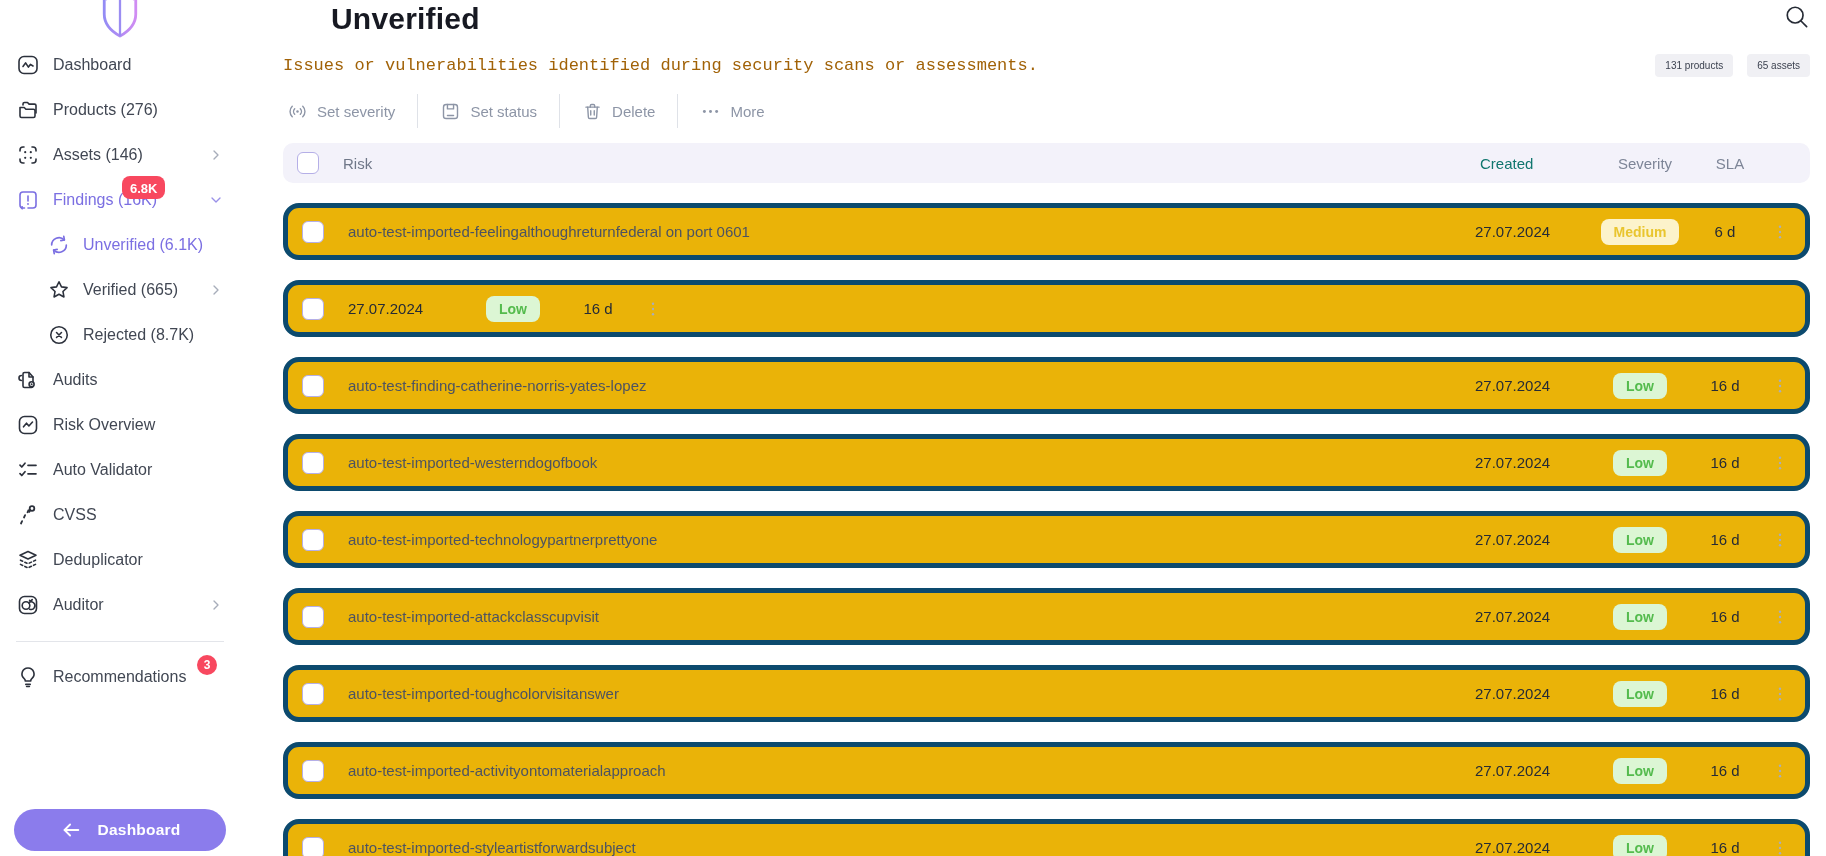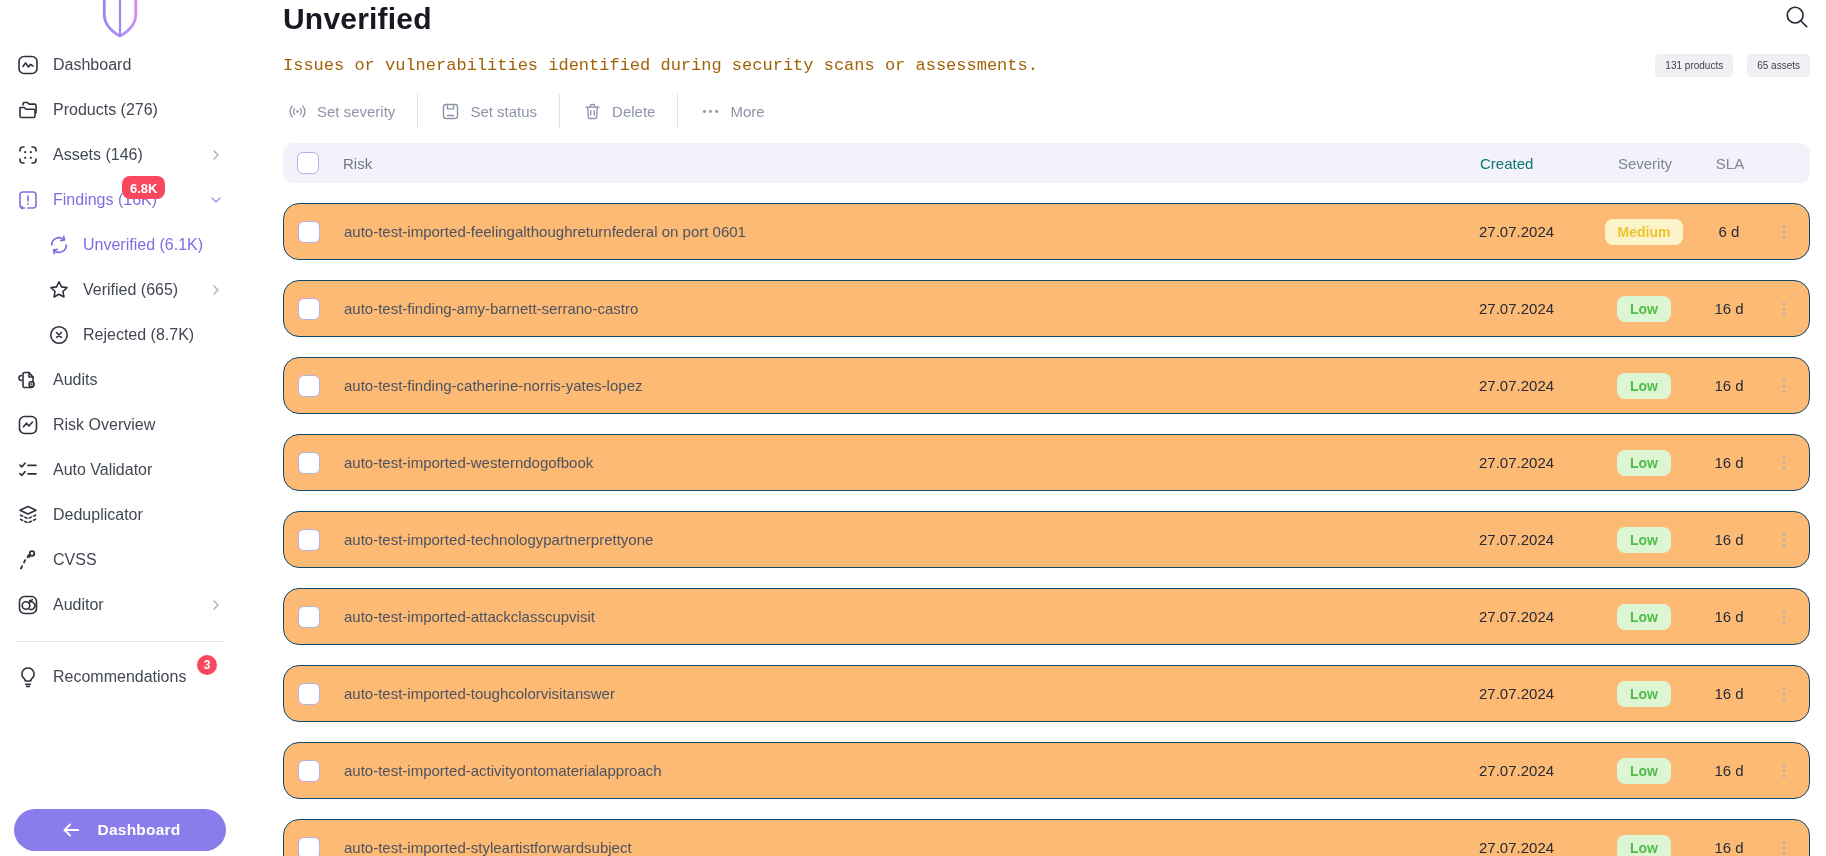--- a/index.html
+++ b/index.html
@@ -31,42 +31,42 @@
     height:20px;border-radius:50%;font-size:12px;font-weight:bold;display:flex;
     align-items:center;justify-content:center;line-height:1;}
   .side-divider{height:1px;background:#e3e5ea;margin:14px 16px 12px;}
   .back-btn{position:absolute;left:14px;top:809px;width:212px;height:42px;border:none;
     border-radius:21px;background:#8b7cec;color:#fff;font-size:15.5px;font-weight:bold;
     display:flex;align-items:center;justify-content:center;gap:16px;
     font-family:inherit;cursor:pointer;letter-spacing:.2px;}
 
   
   .main{flex:1;min-width:0;padding:0 16px 0 43px;position:relative;}
-  .main-header{display:flex;justify-content:space-between;align-items:flex-start;}
+  .main-header{display:flex;justify-content:space-between;align-items:flex-start;margin-left:48px;}
   .page-title{margin:0;font-size:30px;line-height:38px;font-weight:700;color:#171922;
     letter-spacing:.2px;}
   .search-btn{background:none;border:none;padding:0;margin-top:3px;cursor:pointer;
     color:#262b35;display:flex;}
   .sub-header{display:flex;justify-content:space-between;align-items:center;margin-top:16px;}
   .desc{margin:0;font-size:17px;color:#a16207;font-family:Liberation Mono, monospace;}
   .info-badges{display:flex;gap:14px;}
   .info-badge{background:#f0f0f4;border-radius:4px;padding:6px 10px;font-size:10px;
     color:#3c4250;white-space:nowrap;}
 
   .toolbar{display:flex;align-items:center;margin-top:16px;height:36px;color:#8d95a6;
     font-size:15px;}
   .tool-btn{display:flex;align-items:center;gap:9px;cursor:pointer;background:none;
     border:none;color:#8d95a6;font-size:15px;font-family:inherit;padding:0 4px;}
   .tool-btn .icn{display:flex;}
   .tool-sep{width:1px;height:34px;background:#dfe2e8;margin:0 18px;}
 
   .table{margin-top:14px;}
   .thead{height:40px;background:#f3f2fa;border-radius:10px;display:flex;align-items:center;
     padding-left:14px;color:#757d8f;font-size:15px;margin-bottom:20px;box-sizing:border-box;}
-  .row{height:57px;background:#fdba74;border:1px solid #0c4a6e;border-radius:16px;display:flex;
+  .row{height:57px;background:#eab308;border:5px solid #0c4a6e;border-radius:16px;display:flex;
     align-items:center;padding-left:14px;margin-bottom:20px;box-sizing:border-box;}
   .checkbox{width:22px;height:22px;border:1.5px solid #b5afe7;border-radius:6px;
     background:#fff;margin-right:24px;flex:0 0 auto;cursor:pointer;box-sizing:border-box;}
   .col-name{flex:1;min-width:0;font-size:15px;color:#6f7788;white-space:nowrap;
     overflow:hidden;text-overflow:ellipsis;}
   .row .col-name{color:#4d5361;}
   .col-created{width:110px;flex:0 0 110px;font-size:15px;color:#0f766e;}
   .row .col-created{color:#262b35;}
   .col-sev{width:110px;flex:0 0 110px;display:flex;justify-content:center;font-size:15px;
     color:#7d8597;}
@@ -226,38 +226,38 @@
               <line x1="12" y1="7.3" x2="20" y2="7.3"></line>
               <polyline points="4 15.7 5.8 17.5 9 13.7"></polyline>
               <line x1="12" y1="15.8" x2="20" y2="15.8"></line>
             </svg>
         </span>
         <span>Auto Validator</span>
       </div>
 
       <div class="nav-item">
         <span class="icn">
-          <svg width="24" height="24" viewBox="0 0 24 24" fill="none" stroke="currentColor" stroke-width="1.6" stroke-linecap="round" stroke-linejoin="round">
-              <path d="M12 3.5l8 3.7-8 3.7-8-3.7z"></path>
-              <path d="M4.5 12.2l7.5 3.5 7.5-3.5" stroke-dasharray="2.4 2.4"></path>
-              <path d="M4.5 16.4l7.5 3.5 7.5-3.5" stroke-dasharray="2.4 2.4"></path>
-            </svg>
-        </span>
-        <span>Deduplicator</span>
-      </div>
-
-      <div class="nav-item">
-        <span class="icn">
           <svg width="24" height="24" viewBox="0 0 24 24" fill="none" stroke="currentColor" stroke-width="1.8" stroke-linecap="round" stroke-linejoin="round">
               <path d="M5 20.5l1.4-3M8 14.5l1.3-2.8M11.5 9.3l.9-2" stroke-dasharray="2.6 2.6"></path>
               <circle cx="16" cy="5.5" r="2.3"></circle>
               <path d="M14.2 7.3l-1 1.6"></path>
             </svg>
         </span>
         <span>CVSS</span>
+      </div>
+
+      <div class="nav-item">
+        <span class="icn">
+          <svg width="24" height="24" viewBox="0 0 24 24" fill="none" stroke="currentColor" stroke-width="1.6" stroke-linecap="round" stroke-linejoin="round">
+              <path d="M12 3.5l8 3.7-8 3.7-8-3.7z"></path>
+              <path d="M4.5 12.2l7.5 3.5 7.5-3.5" stroke-dasharray="2.4 2.4"></path>
+              <path d="M4.5 16.4l7.5 3.5 7.5-3.5" stroke-dasharray="2.4 2.4"></path>
+            </svg>
+        </span>
+        <span>Deduplicator</span>
       </div>
 
       <div class="nav-item">
         <span class="icn">
           <svg width="24" height="24" viewBox="0 0 24 24" fill="none" stroke="currentColor" stroke-width="1.6" stroke-linecap="round" stroke-linejoin="round">
               <rect x="3.5" y="3.5" width="17" height="17" rx="5"></rect>
               <circle cx="10" cy="12.5" r="3.8"></circle>
               <path d="M12.6 9.8a3.8 3.8 0 1 1 1.1 6.4"></path>
               <path d="M13.6 7.4l1 1 1.6-1.8"></path>
             </svg>
@@ -388,21 +388,20 @@
                 <circle cx="12" cy="5" r="1.6"></circle>
                 <circle cx="12" cy="12" r="1.6"></circle>
                 <circle cx="12" cy="19" r="1.6"></circle>
               </svg>
             </button>
           </span>
       </div>
 
       <div class="row">
         <span class="checkbox"></span>
-        <span class="col-name">auto-test-finding-amy-barnett-serrano-castro</span>
         <span class="col-created">27.07.2024</span>
         <span class="col-sev">
             <span class="sev-pill sev-low">Low</span>
           </span>
         <span class="col-sla">16 d</span>
         <span class="col-menu">
             <button class="kebab-btn">
               <svg width="18" height="18" viewBox="0 0 24 24" fill="#a9aeba">
                 <circle cx="12" cy="5" r="1.6"></circle>
                 <circle cx="12" cy="12" r="1.6"></circle>

